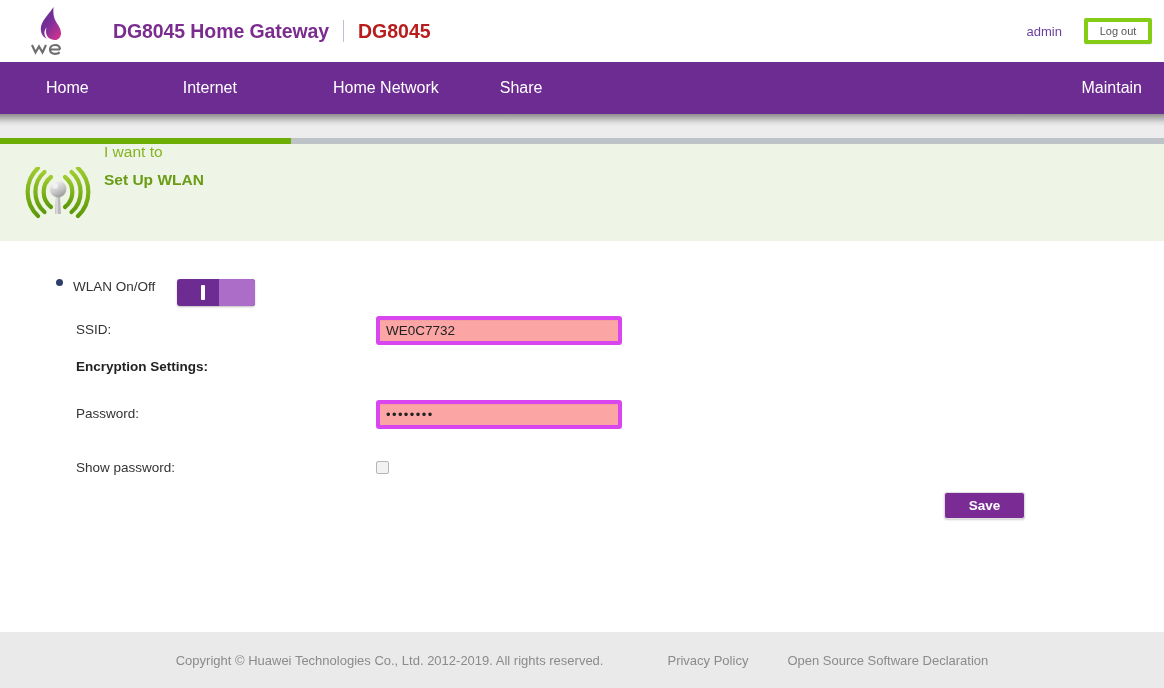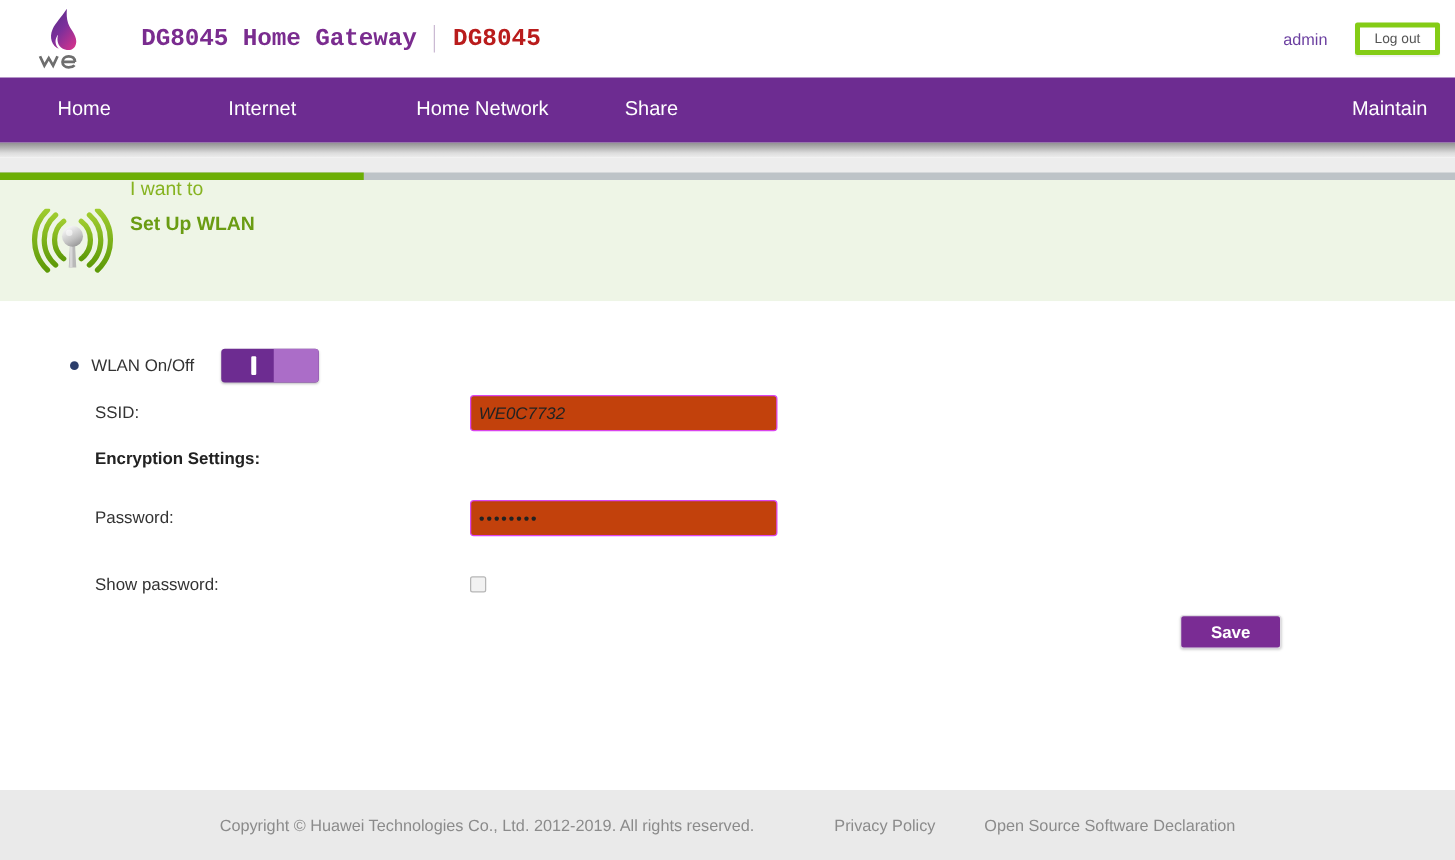--- a/index.html
+++ b/index.html
@@ -33,21 +33,20 @@
     flex-direction: column;
     align-items: center;
     justify-content: center;
   }
   .logo-svg { display: block; }
   .brand {
     margin-left: 33px;
     display: flex;
     align-items: center;
     white-space: nowrap;
-    font-family: Liberation Mono, monospace;
   }
   .brand-title {
     font-size: 19.5px;
     font-weight: bold;
     color: #7a2c8f;
     letter-spacing: -0.1px;
   }
   .brand-sep {
     display: inline-block;
     width: 1px;
@@ -181,21 +180,20 @@
 
   
   .content {
     position: relative;
     height: 388px;
     background: #ffffff;
   }
   .row {
     position: absolute;
     display: flex;
-    align-items: center;
   }
   .bullet {
     width: 7px;
     height: 7px;
     border-radius: 50%;
     background: #2c3e6b;
     flex: none;
   }
   .label {
     font-size: 13.5px;
@@ -234,30 +232,29 @@
     width: 36px;
     height: 27px;
     background: #ab6dc8;
     border-radius: 0 3px 3px 0;
   }
 
   
   .field {
     width: 246px;
     height: 29px;
-    border: 1px solid #d946ef;
+    border: 4px solid #d946ef;
     border-radius: 3px;
-    background: #c2410c;
+    background: #fca5a5;
     font-family: "Liberation Sans", sans-serif;
     font-size: 13.5px;
     color: #222;
     padding: 0 6px;
     outline: none;
     box-shadow: inset 0 1px 1px rgba(0,0,0,0.035);
-    font-style: italic;
   }
   .field.pw {
     letter-spacing: 1.4px;
     font-size: 13px;
   }
   .checkbox {
     width: 13px;
     height: 13px;
     border: 1px solid #b6b6b6;
     border-radius: 2px;

